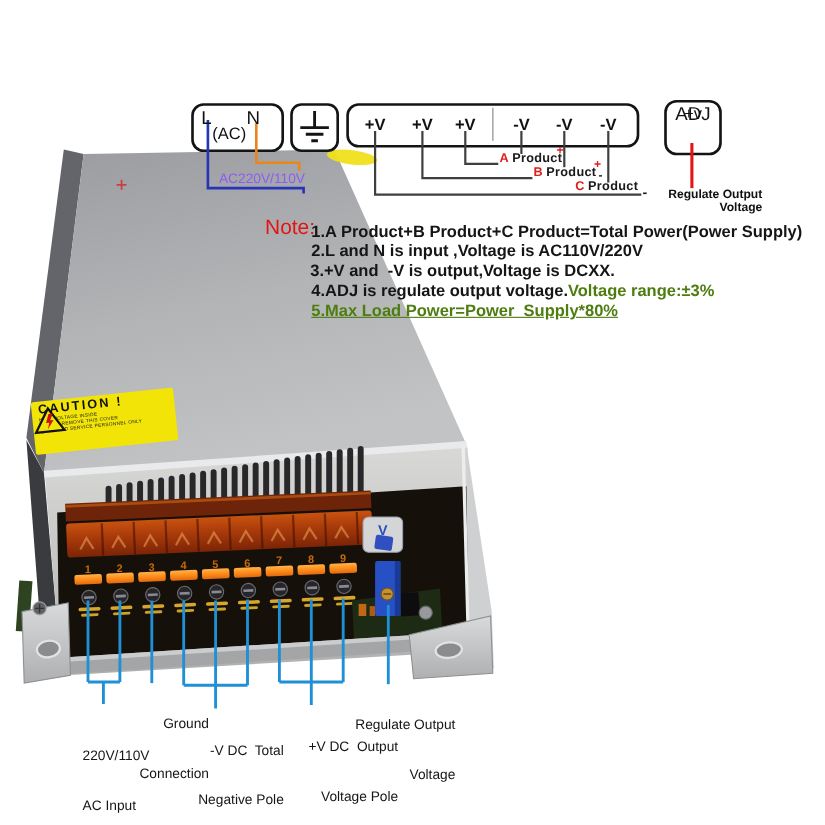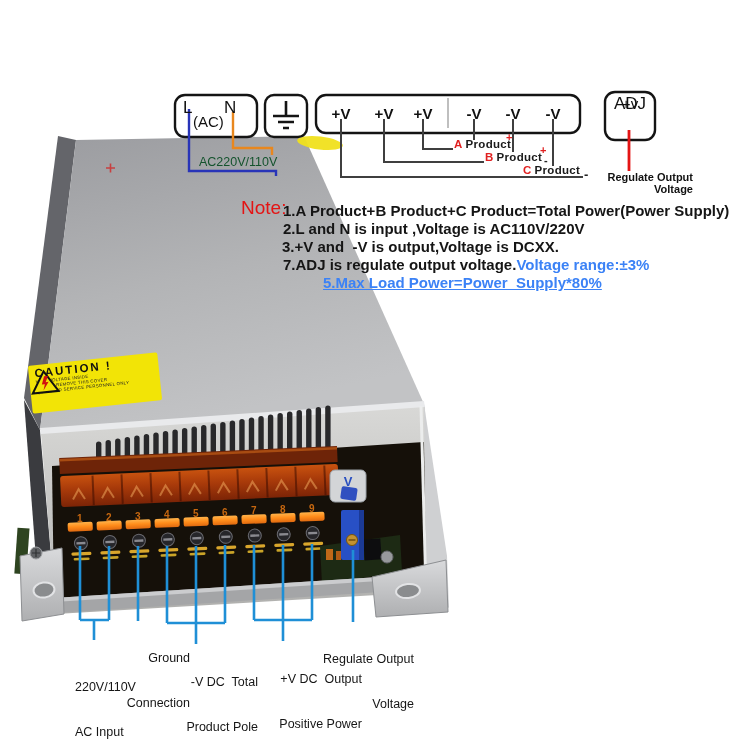--- a/index.html
+++ b/index.html
@@ -8,22 +8,22 @@
   svg{position:absolute;left:0;top:0;}
   .ov{position:absolute;white-space:pre;}
   .bold{font-weight:bold;}
   .red{color:#e02020;}
   .prod{font-size:11.5px;font-weight:bold;color:#1a1a1a;letter-spacing:.3px;}
   .prod .red{margin-right:3px;}
   .mark{font-size:11px;font-weight:bold;}
   .outlbl{font-size:15px;font-weight:bold;transform:translateX(-50%);}
   .boxlbl{font-size:17px;}
   .note-line{font-size:15px;color:#151515;font-weight:bold;}
-  .note-line .red{color:#3b82f6;}
-  .underline{text-decoration:underline;margin-left:40px;}
+  .note-line .red{color:#4d7c0f;}
+  .underline{text-decoration:underline;}
   .blbl{font-size:12.5px;line-height:15px;color:#161616;}
   .center{text-align:right;}
   #caution{position:absolute;left:30px;top:359px;width:130px;height:48px;background:#f2e406;
            transform:rotate(-6deg);border-radius:2px;z-index:2;padding:2px 0 0 6px;box-sizing:border-box;}
   #caution .title{font-size:11.5px;font-weight:bold;letter-spacing:2px;color:#111;}
   #caution .small{transform:scale(.58);transform-origin:0 0;width:200px;font-size:7.5px;
                   line-height:9px;color:#222;letter-spacing:.5px;}
   .tnum{position:absolute;font-size:10px;font-weight:bold;color:#d06c10;opacity:.95;z-index:4;}
   #psu{z-index:1;} #wires{z-index:3;} .ov{z-index:4;}
 </style>
@@ -251,40 +251,40 @@
 <span class="ov outlbl" style="left:341px;top:105px;">+V</span>
 <span class="ov outlbl" style="left:384px;top:105px;">+V</span>
 <span class="ov outlbl" style="left:423px;top:105px;">+V</span>
 <span class="ov outlbl" style="left:474px;top:105px;">-V</span>
 <span class="ov outlbl" style="left:513px;top:105px;">-V</span>
 <span class="ov outlbl" style="left:553px;top:105px;">-V</span>
 
 <span class="ov" style="left:630px;top:95px;font-size:15px;transform:translateX(-50%);">+v</span>
 <span class="ov" style="left:630px;top:94px;font-size:17px;transform:translateX(-50%);">ADJ</span>
 
-<span class="ov" style="left:199px;top:155px;font-size:12.5px;color:#14532d;">AC220V/110V</span>
+<span class="ov" style="left:199px;top:155px;font-size:12.5px;color:#8b5cf6;">AC220V/110V</span>
 
 <span class="ov prod" style="left:454px;top:138px;"><span class="red">A</span><span>Product</span></span>
 <span class="ov mark red" style="left:506px;top:131px;">+</span>
 <span class="ov prod" style="left:485px;top:151px;"><span class="red">B</span><span>Product</span></span>
 <span class="ov mark red" style="left:540px;top:144px;">+</span>
 <span class="ov mark" style="left:544px;top:154px;color:#222;">-</span>
 <span class="ov prod" style="left:523px;top:164px;"><span class="red">C</span><span>Product</span></span>
 <span class="ov mark" style="left:584px;top:167px;color:#222;font-size:13px;">-</span>
 
 <div class="ov center bold" style="left:575px;top:171px;width:118px;font-size:11px;line-height:12px;white-space:normal;">
   <div>Regulate Output</div>
   <div>Voltage</div>
 </div>
 
 <span class="ov" style="left:241px;top:197px;font-size:19px;color:#e41414;">Note:</span>
 <div class="ov note-line" style="left:283px;top:202px;"><span>1.A Product+B Product+C Product=Total Power(Power Supply)</span></div>
 <div class="ov note-line" style="left:283px;top:220px;"><span>2.L and N is input ,Voltage is AC110V/220V</span></div>
 <div class="ov note-line" style="left:282px;top:238px;"><span>3.+V and  -V is output,Voltage is DCXX.</span></div>
-<div class="ov note-line" style="left:283px;top:256px;"><span>7.ADJ is regulate output voltage.</span><span class="red">Voltage range:±3%</span></div>
+<div class="ov note-line" style="left:283px;top:256px;"><span>4.ADJ is regulate output voltage.</span><span class="red">Voltage range:±3%</span></div>
 <div class="ov note-line" style="left:283px;top:274px;"><span class="red underline">5.Max Load Power=Power  Supply*80%</span></div>
 
 <span class="tnum" style="left:77px;top:513px;">1</span>
 <span class="tnum" style="left:106px;top:512px;">2</span>
 <span class="tnum" style="left:135px;top:511px;">3</span>
 <span class="tnum" style="left:164px;top:509px;">4</span>
 <span class="tnum" style="left:193px;top:508px;">5</span>
 <span class="tnum" style="left:222px;top:507px;">6</span>
 <span class="tnum" style="left:251px;top:505px;">7</span>
 <span class="tnum" style="left:280px;top:504px;">8</span>
@@ -293,22 +293,22 @@
 <div class="ov blbl" style="left:75px;top:650px;">
   <div>220V/110V</div>
   <div>AC Input</div>
 </div>
 <div class="ov blbl center" style="left:98px;top:621px;width:92px;">
   <div>Ground</div>
   <div>Connection</div>
 </div>
 <div class="ov blbl center" style="left:144px;top:645px;width:114px;">
   <div>-V DC  Total</div>
-  <div>Product Pole</div>
+  <div>Negative Pole</div>
 </div>
 <div class="ov blbl center" style="left:248px;top:642px;width:114px;">
   <div>+V DC  Output</div>
-  <div>Positive Power</div>
+  <div>Voltage Pole</div>
 </div>
 <div class="ov blbl center" style="left:300px;top:622px;width:114px;">
   <div>Regulate Output</div>
   <div>Voltage</div>
 </div>
 
 </body></html>

